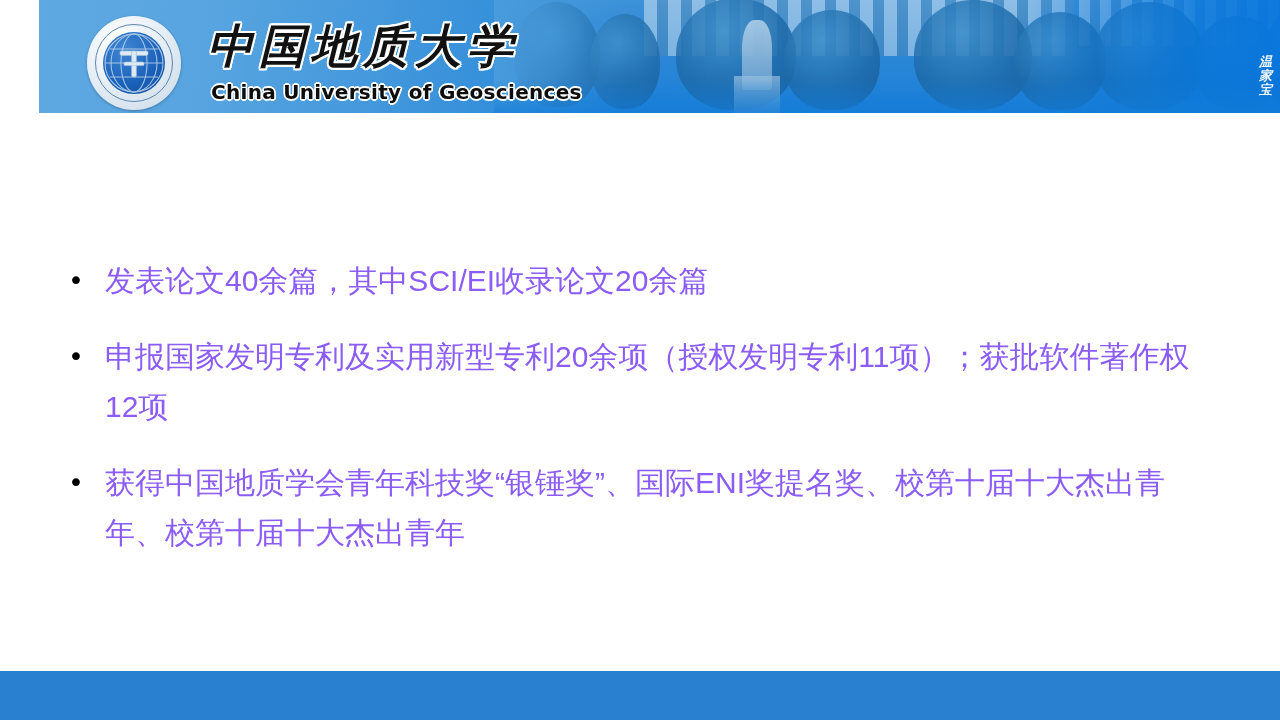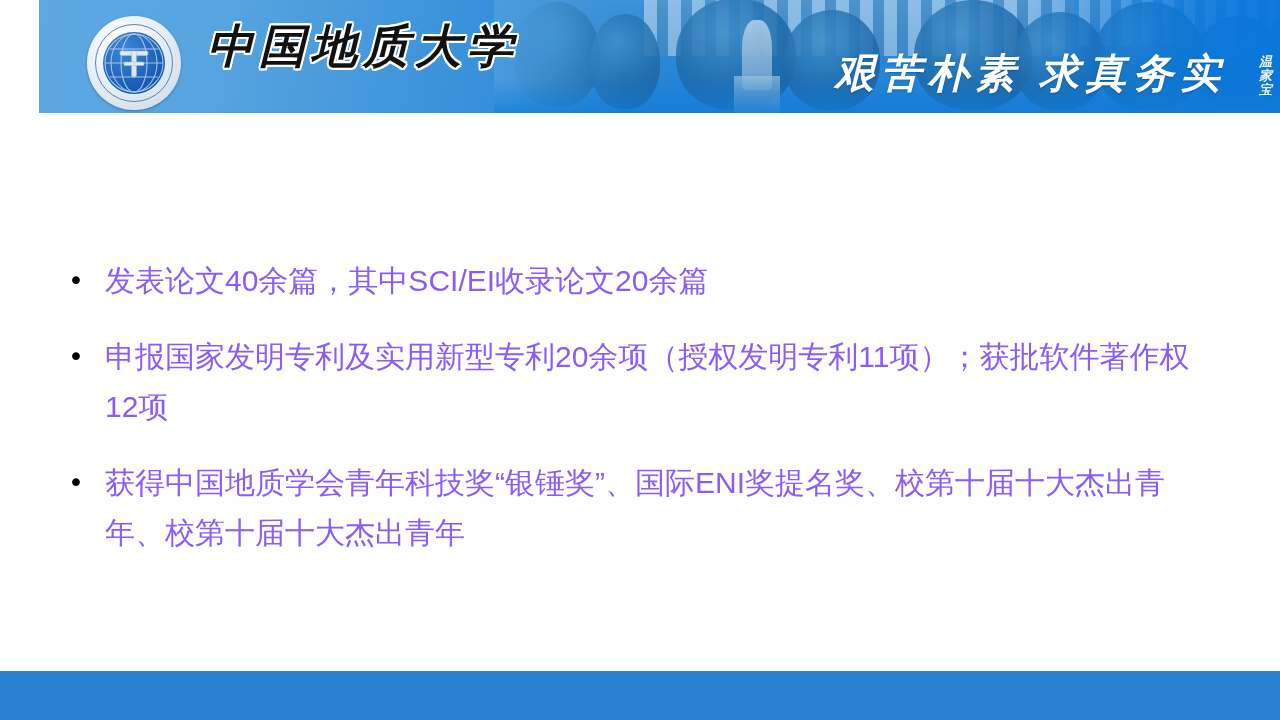--- a/index.html
+++ b/index.html
@@ -329,22 +329,22 @@
             <rect x="17" y="19" width="28" height="4.5" rx="1.4"></rect>
             <rect x="28.6" y="19" width="4.8" height="26" rx="1.4"></rect>
             <rect x="21" y="30" width="20" height="3.6" rx="1.2"></rect>
           </g>
         </svg>
       </div>
     </div>
 
     <div class="uni-name-cn">中国地质大学</div>
 
-
-    <div class="motto">艰苦朴素 求真务实</div>
+    <div class="uni-name-en">China University of Geosciences</div>
+
 
     <div class="signature">温家宝</div>
   </div>
 
 
   <div class="bullet-list">
 
     <div class="bullet-item">
       <span class="bullet-marker">•</span>
       <span class="bullet-text">发表论文40余篇，其中SCI/EI收录论文20余篇</span>

